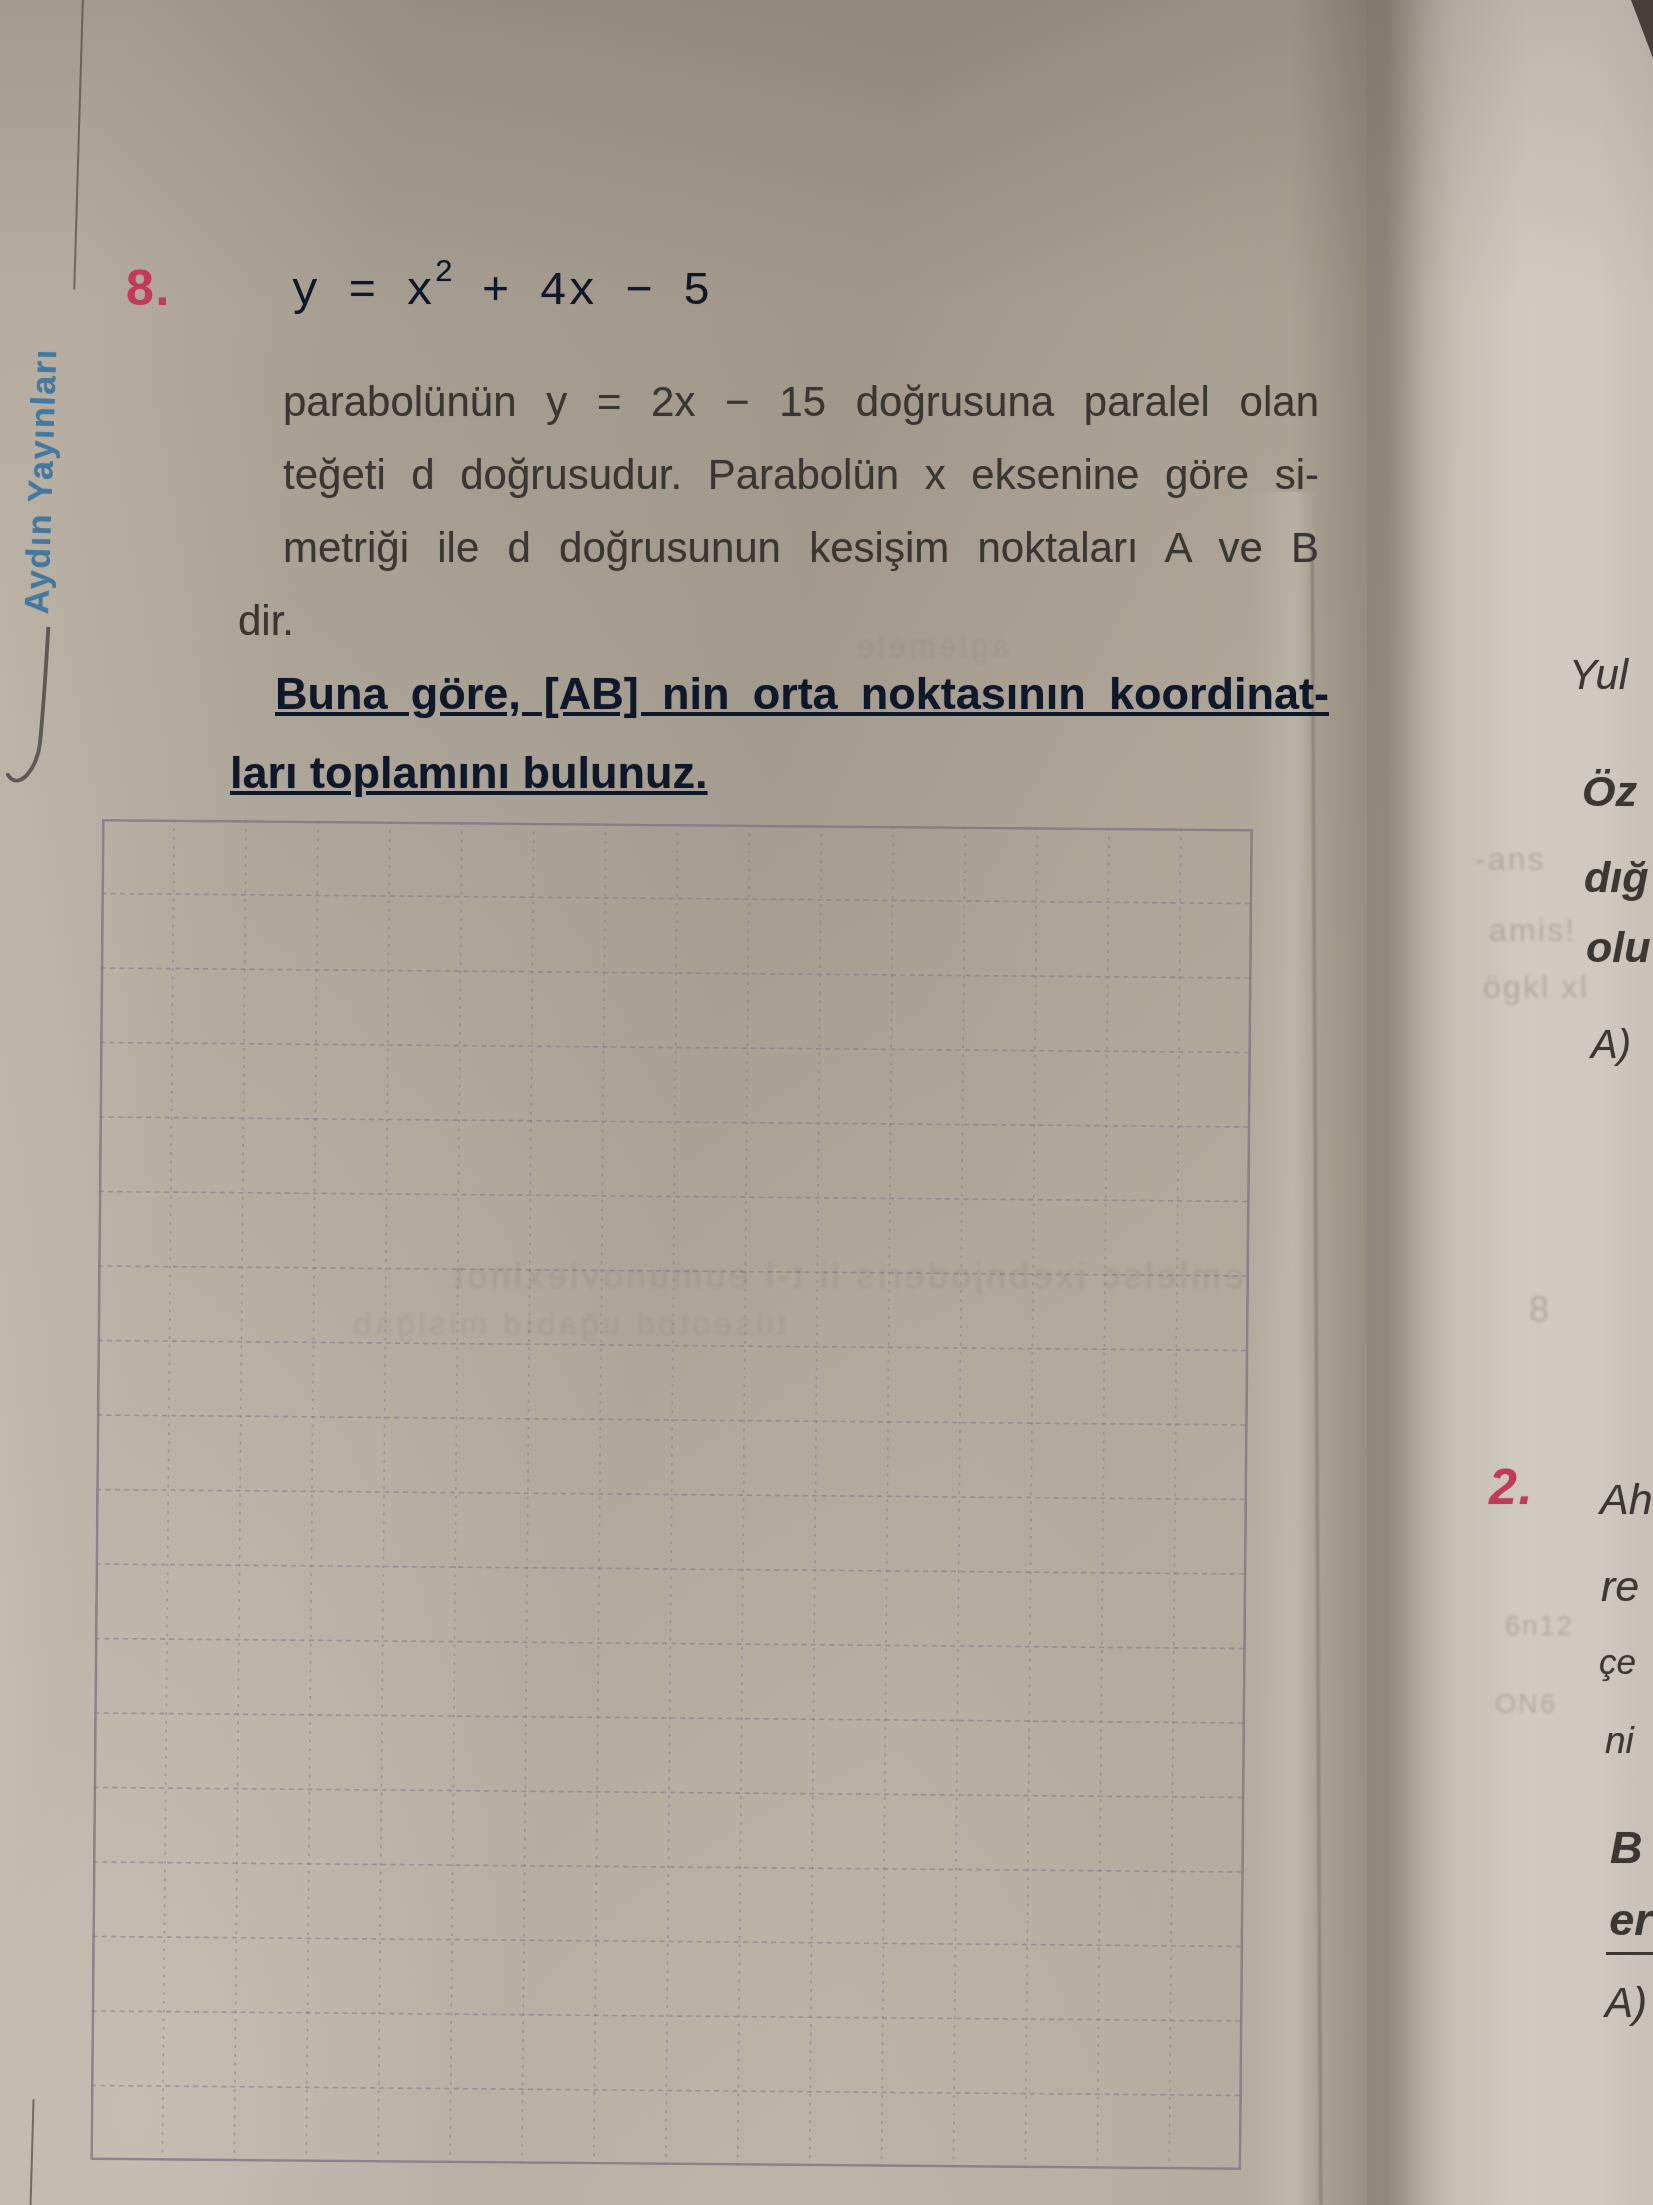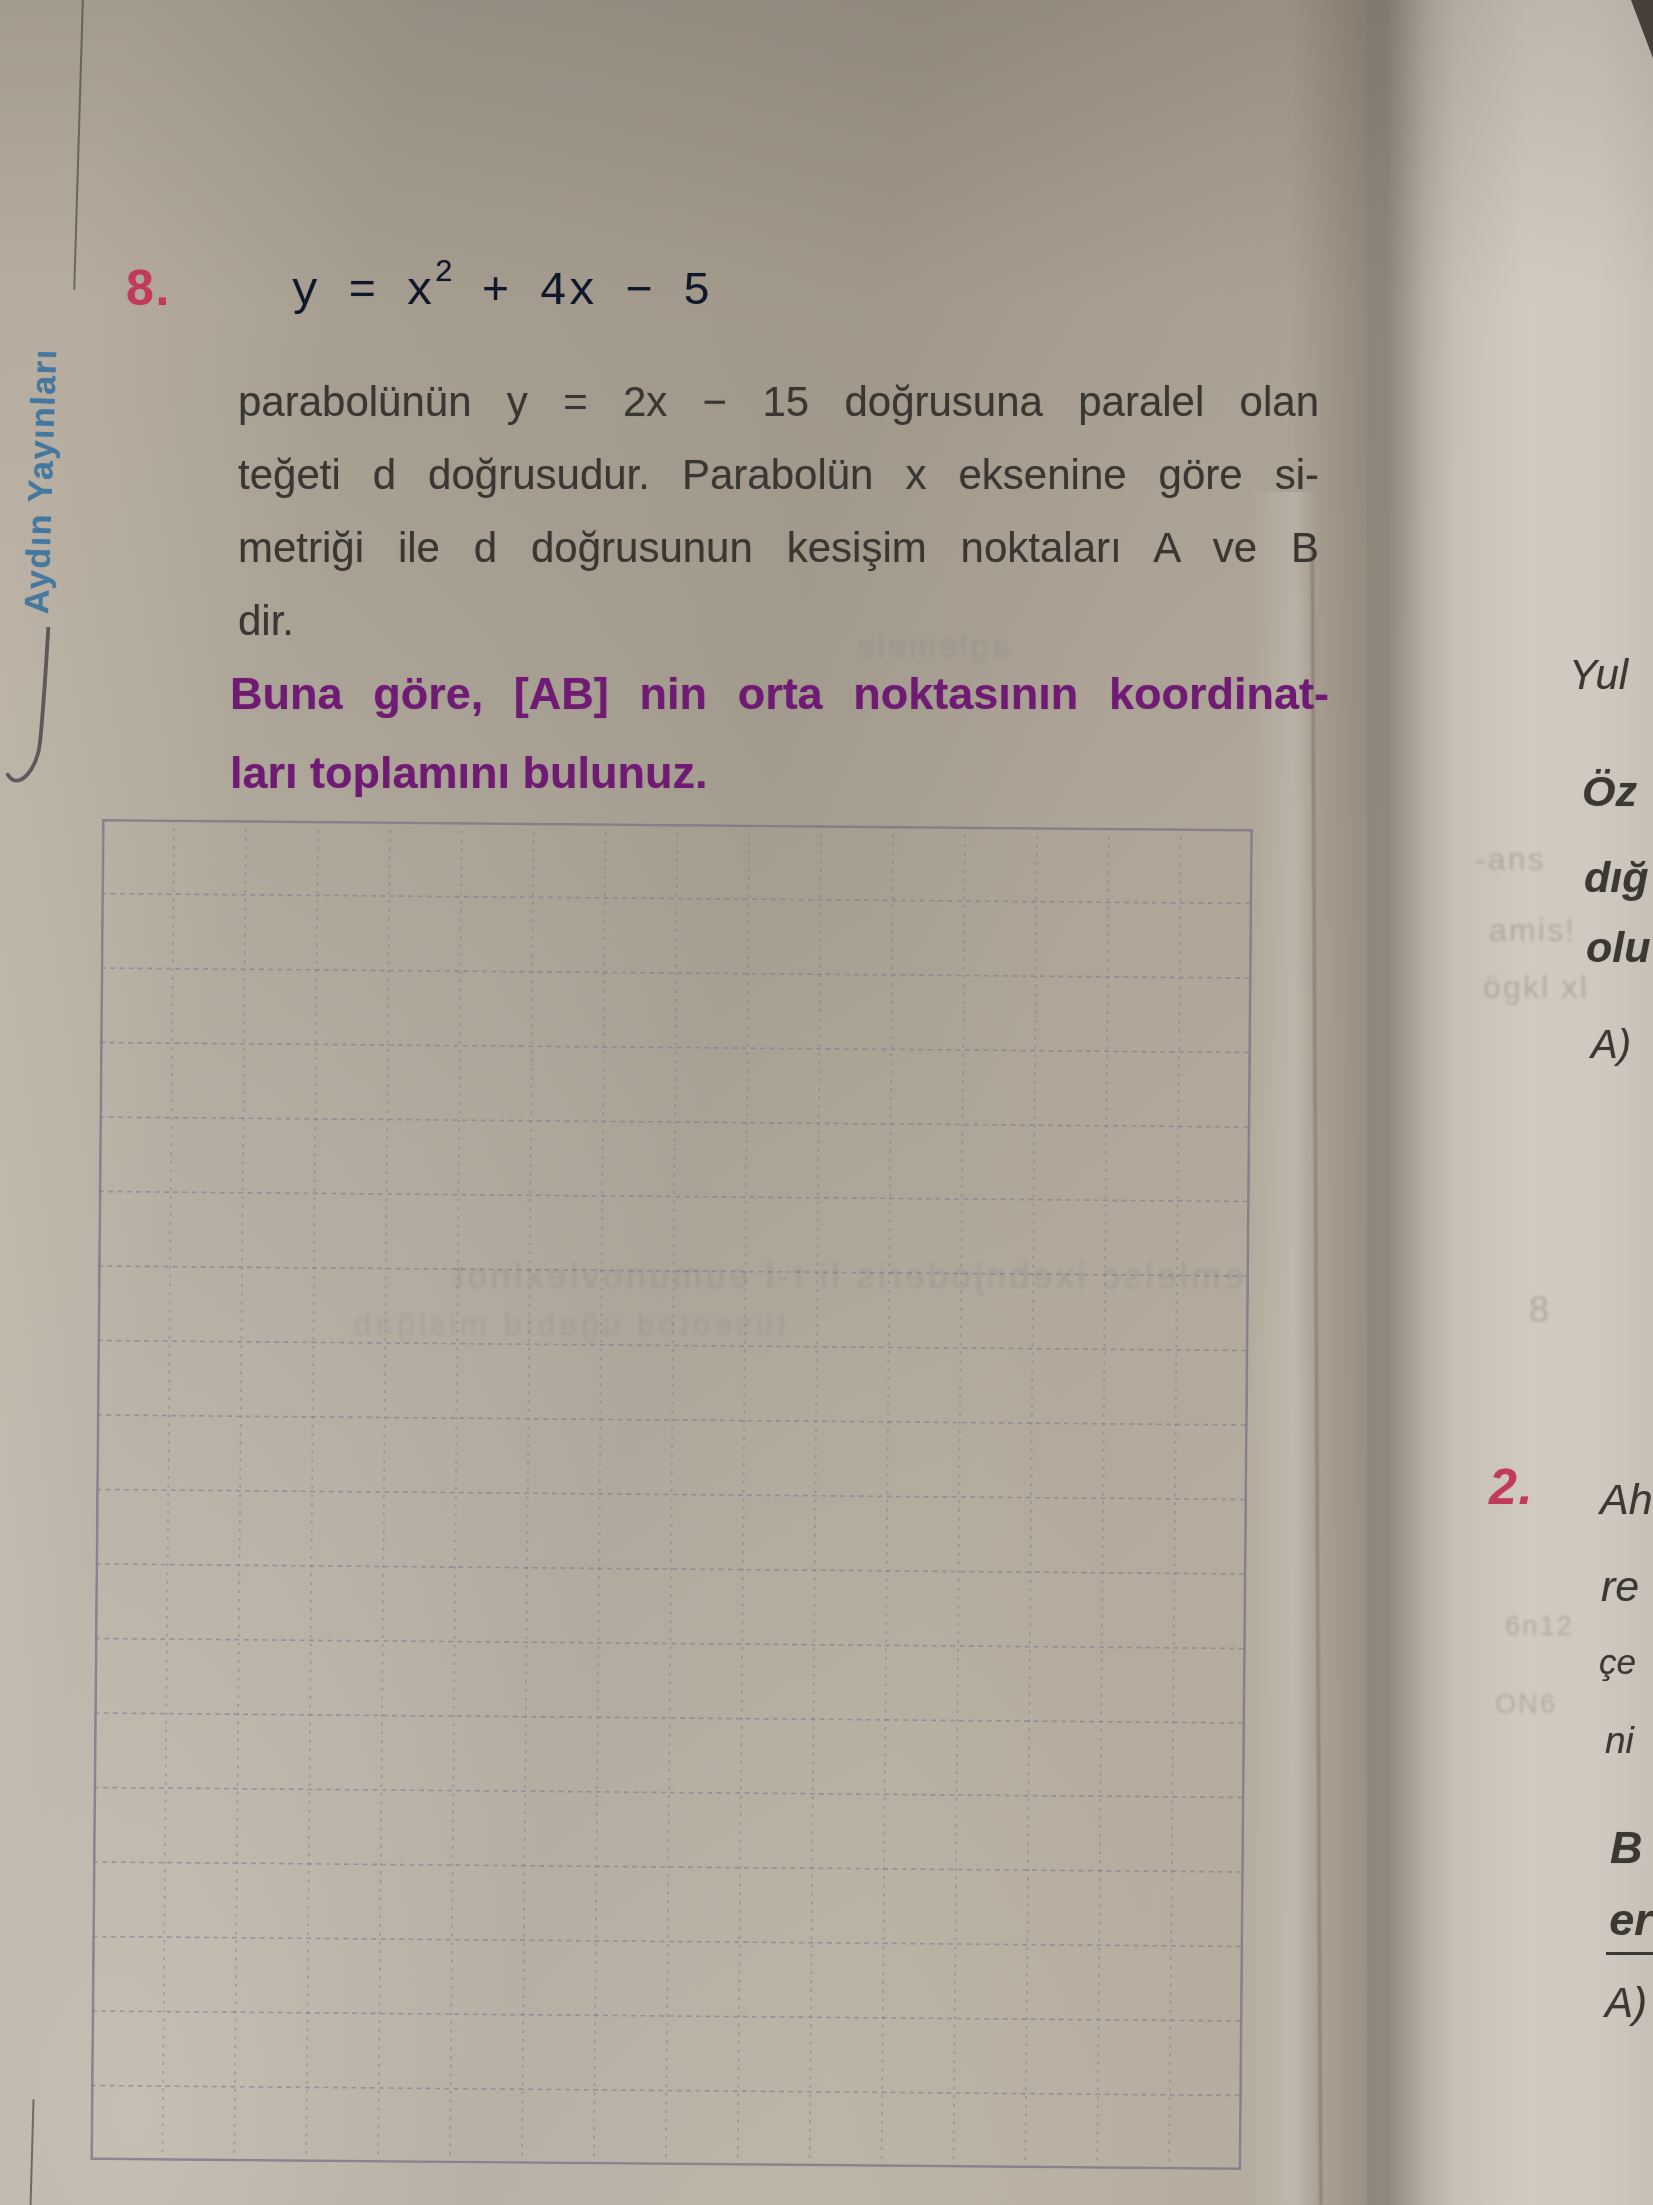--- a/index.html
+++ b/index.html
@@ -70,24 +70,25 @@
     font-family:Liberation Mono, monospace;
   }
   .equation .sup{font-size:31px;position:relative;top:-23px;letter-spacing:0;}
   .para{
     position:absolute;left:238px;top:365px;width:1081px;
     font-size:42px;line-height:73px;color:#3a3733;
     text-shadow:0 0 1.1px rgba(50,46,42,.32);
   }
   .question{
     position:absolute;left:230px;top:654px;width:1099px;
-    font-size:45px;line-height:79px;font-weight:bold;color:#701a75;
+    font-size:45px;line-height:79px;font-weight:bold;color:#0f172a;
     text-shadow:0 0 1.1px rgba(44,41,38,.38);
-  }
-  .just{text-align:justify;text-align-last:justify;}
+    text-decoration:underline;
+  }
+  .just{text-align:justify;text-align-last:justify;margin-left:45px;}
   
   .grid-svg{
     position:absolute;left:102px;top:819px;width:1151px;height:1341px;
     transform:rotate(.5deg);transform-origin:top left;
   }
   
   .ghost{
     position:absolute;color:#5a5164;opacity:.15;filter:blur(1.4px);
     transform:scaleX(-1);font-size:35px;letter-spacing:3.8px;white-space:nowrap;
   }

